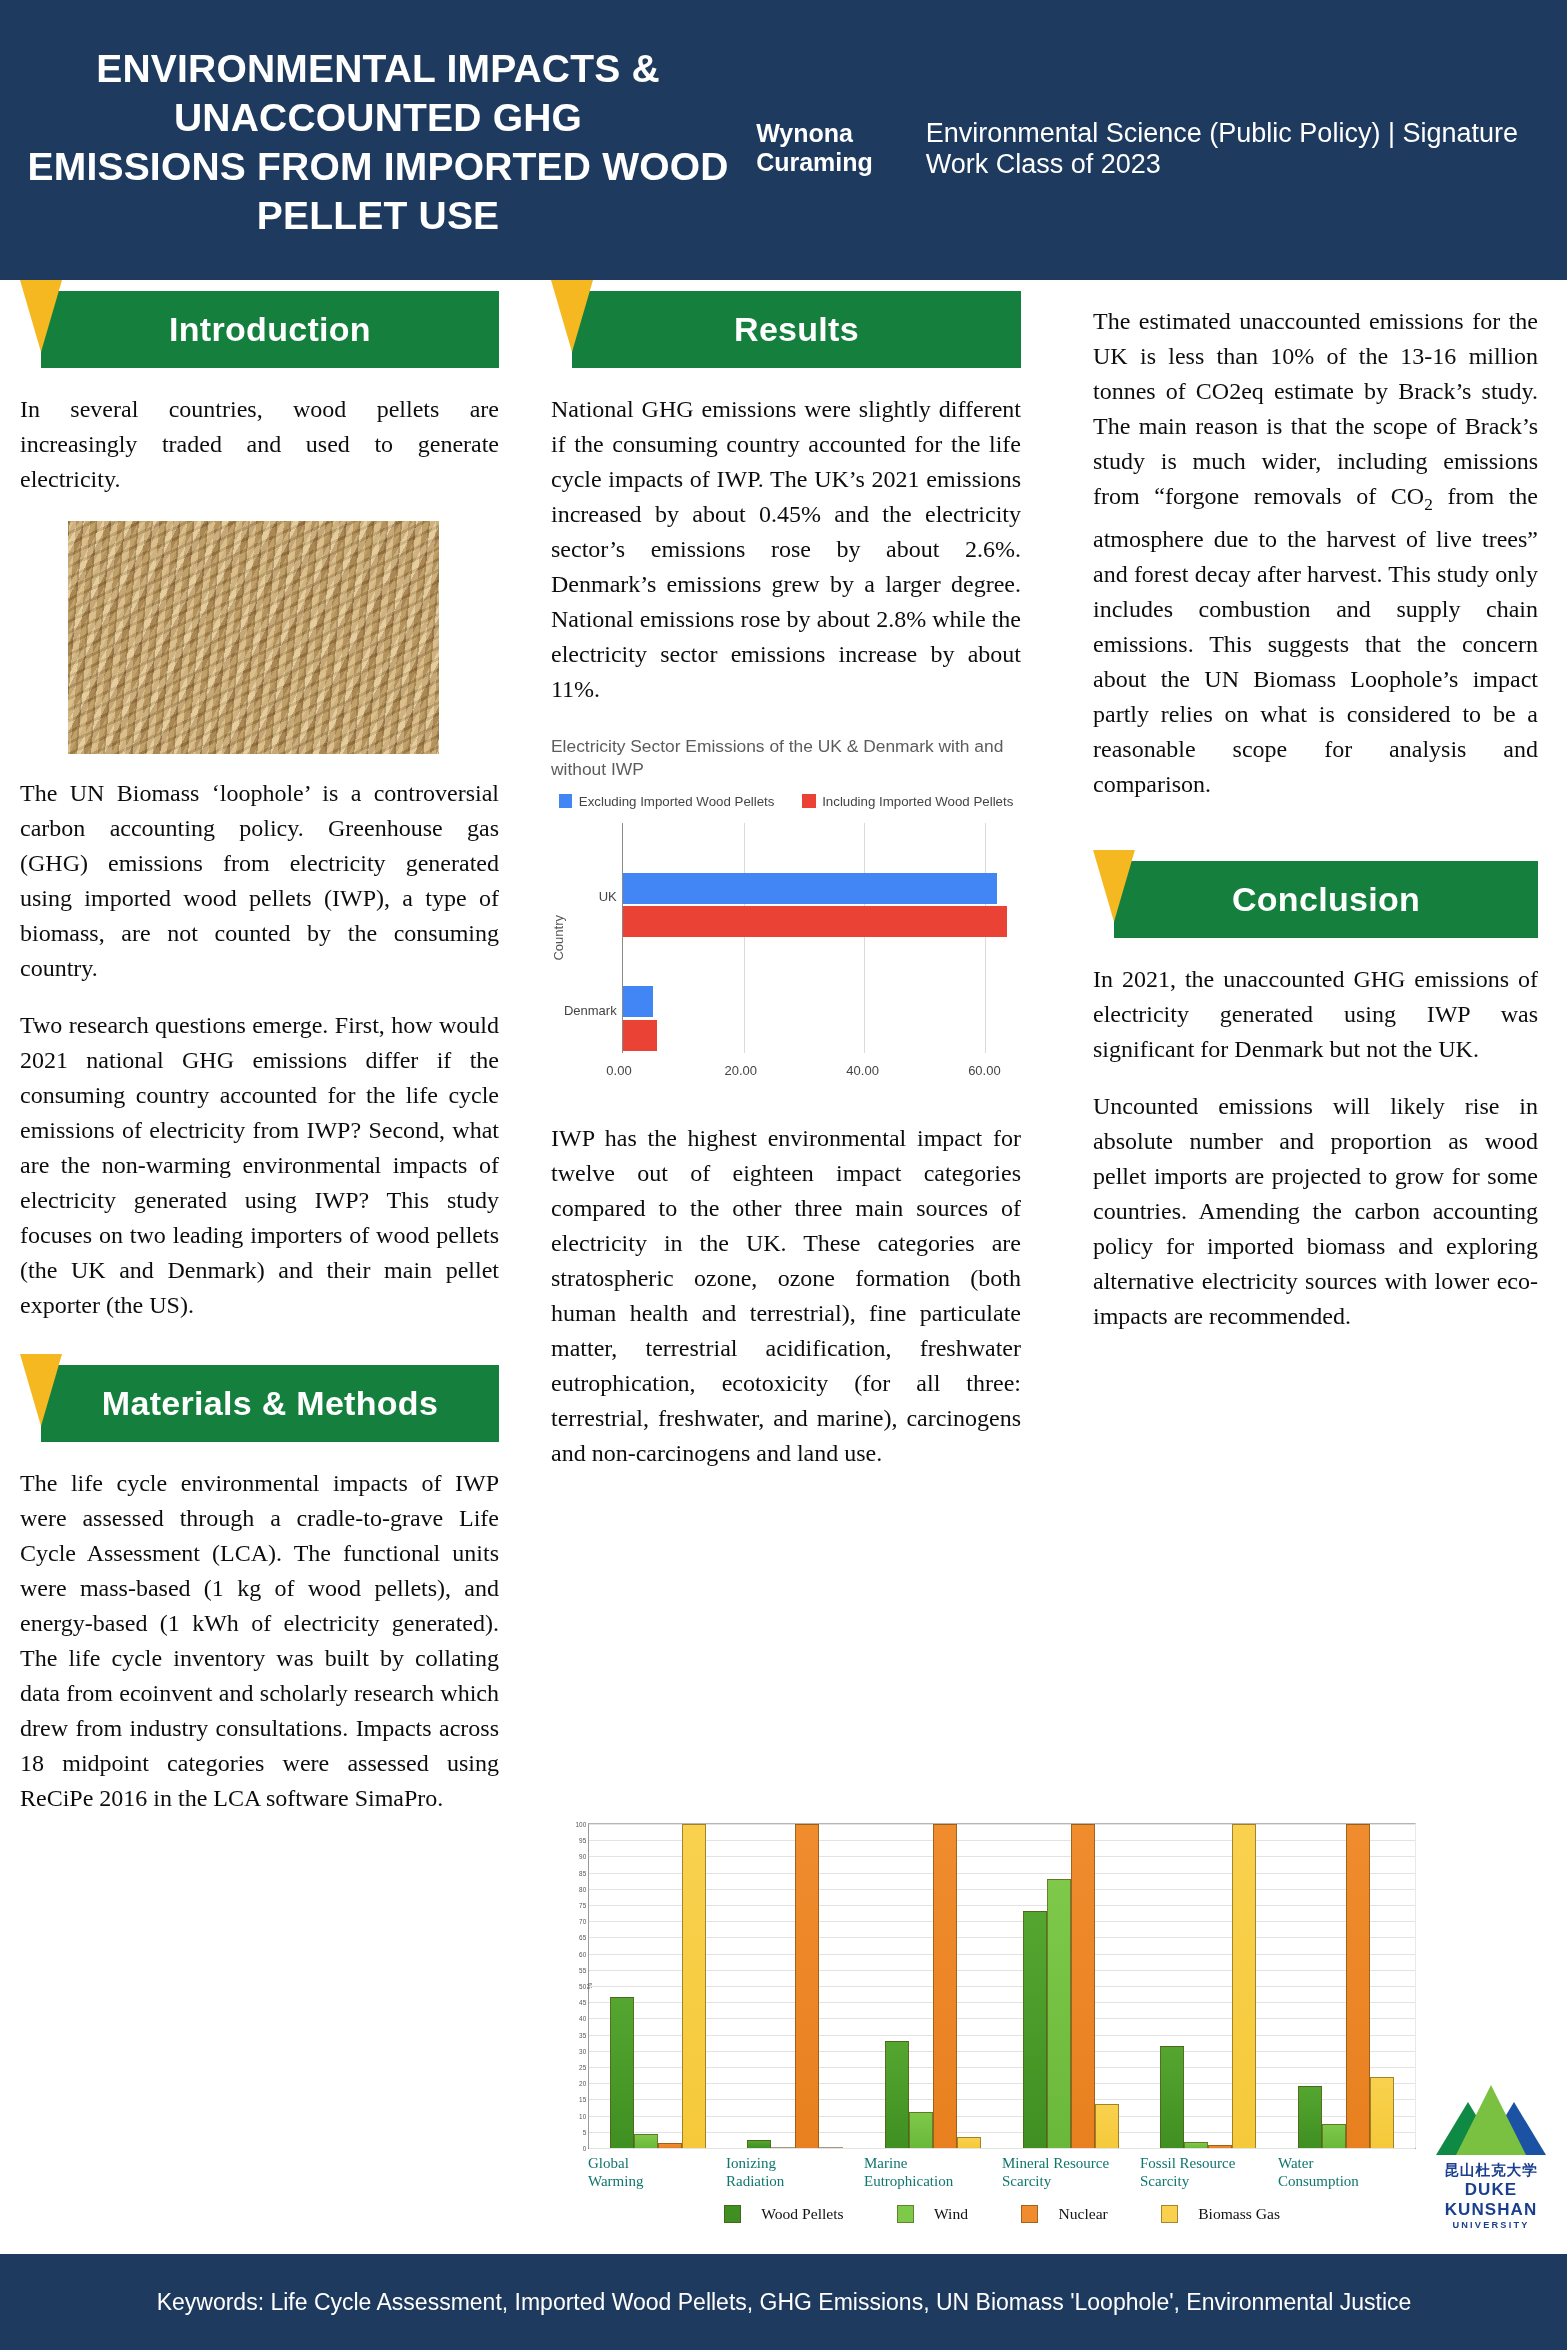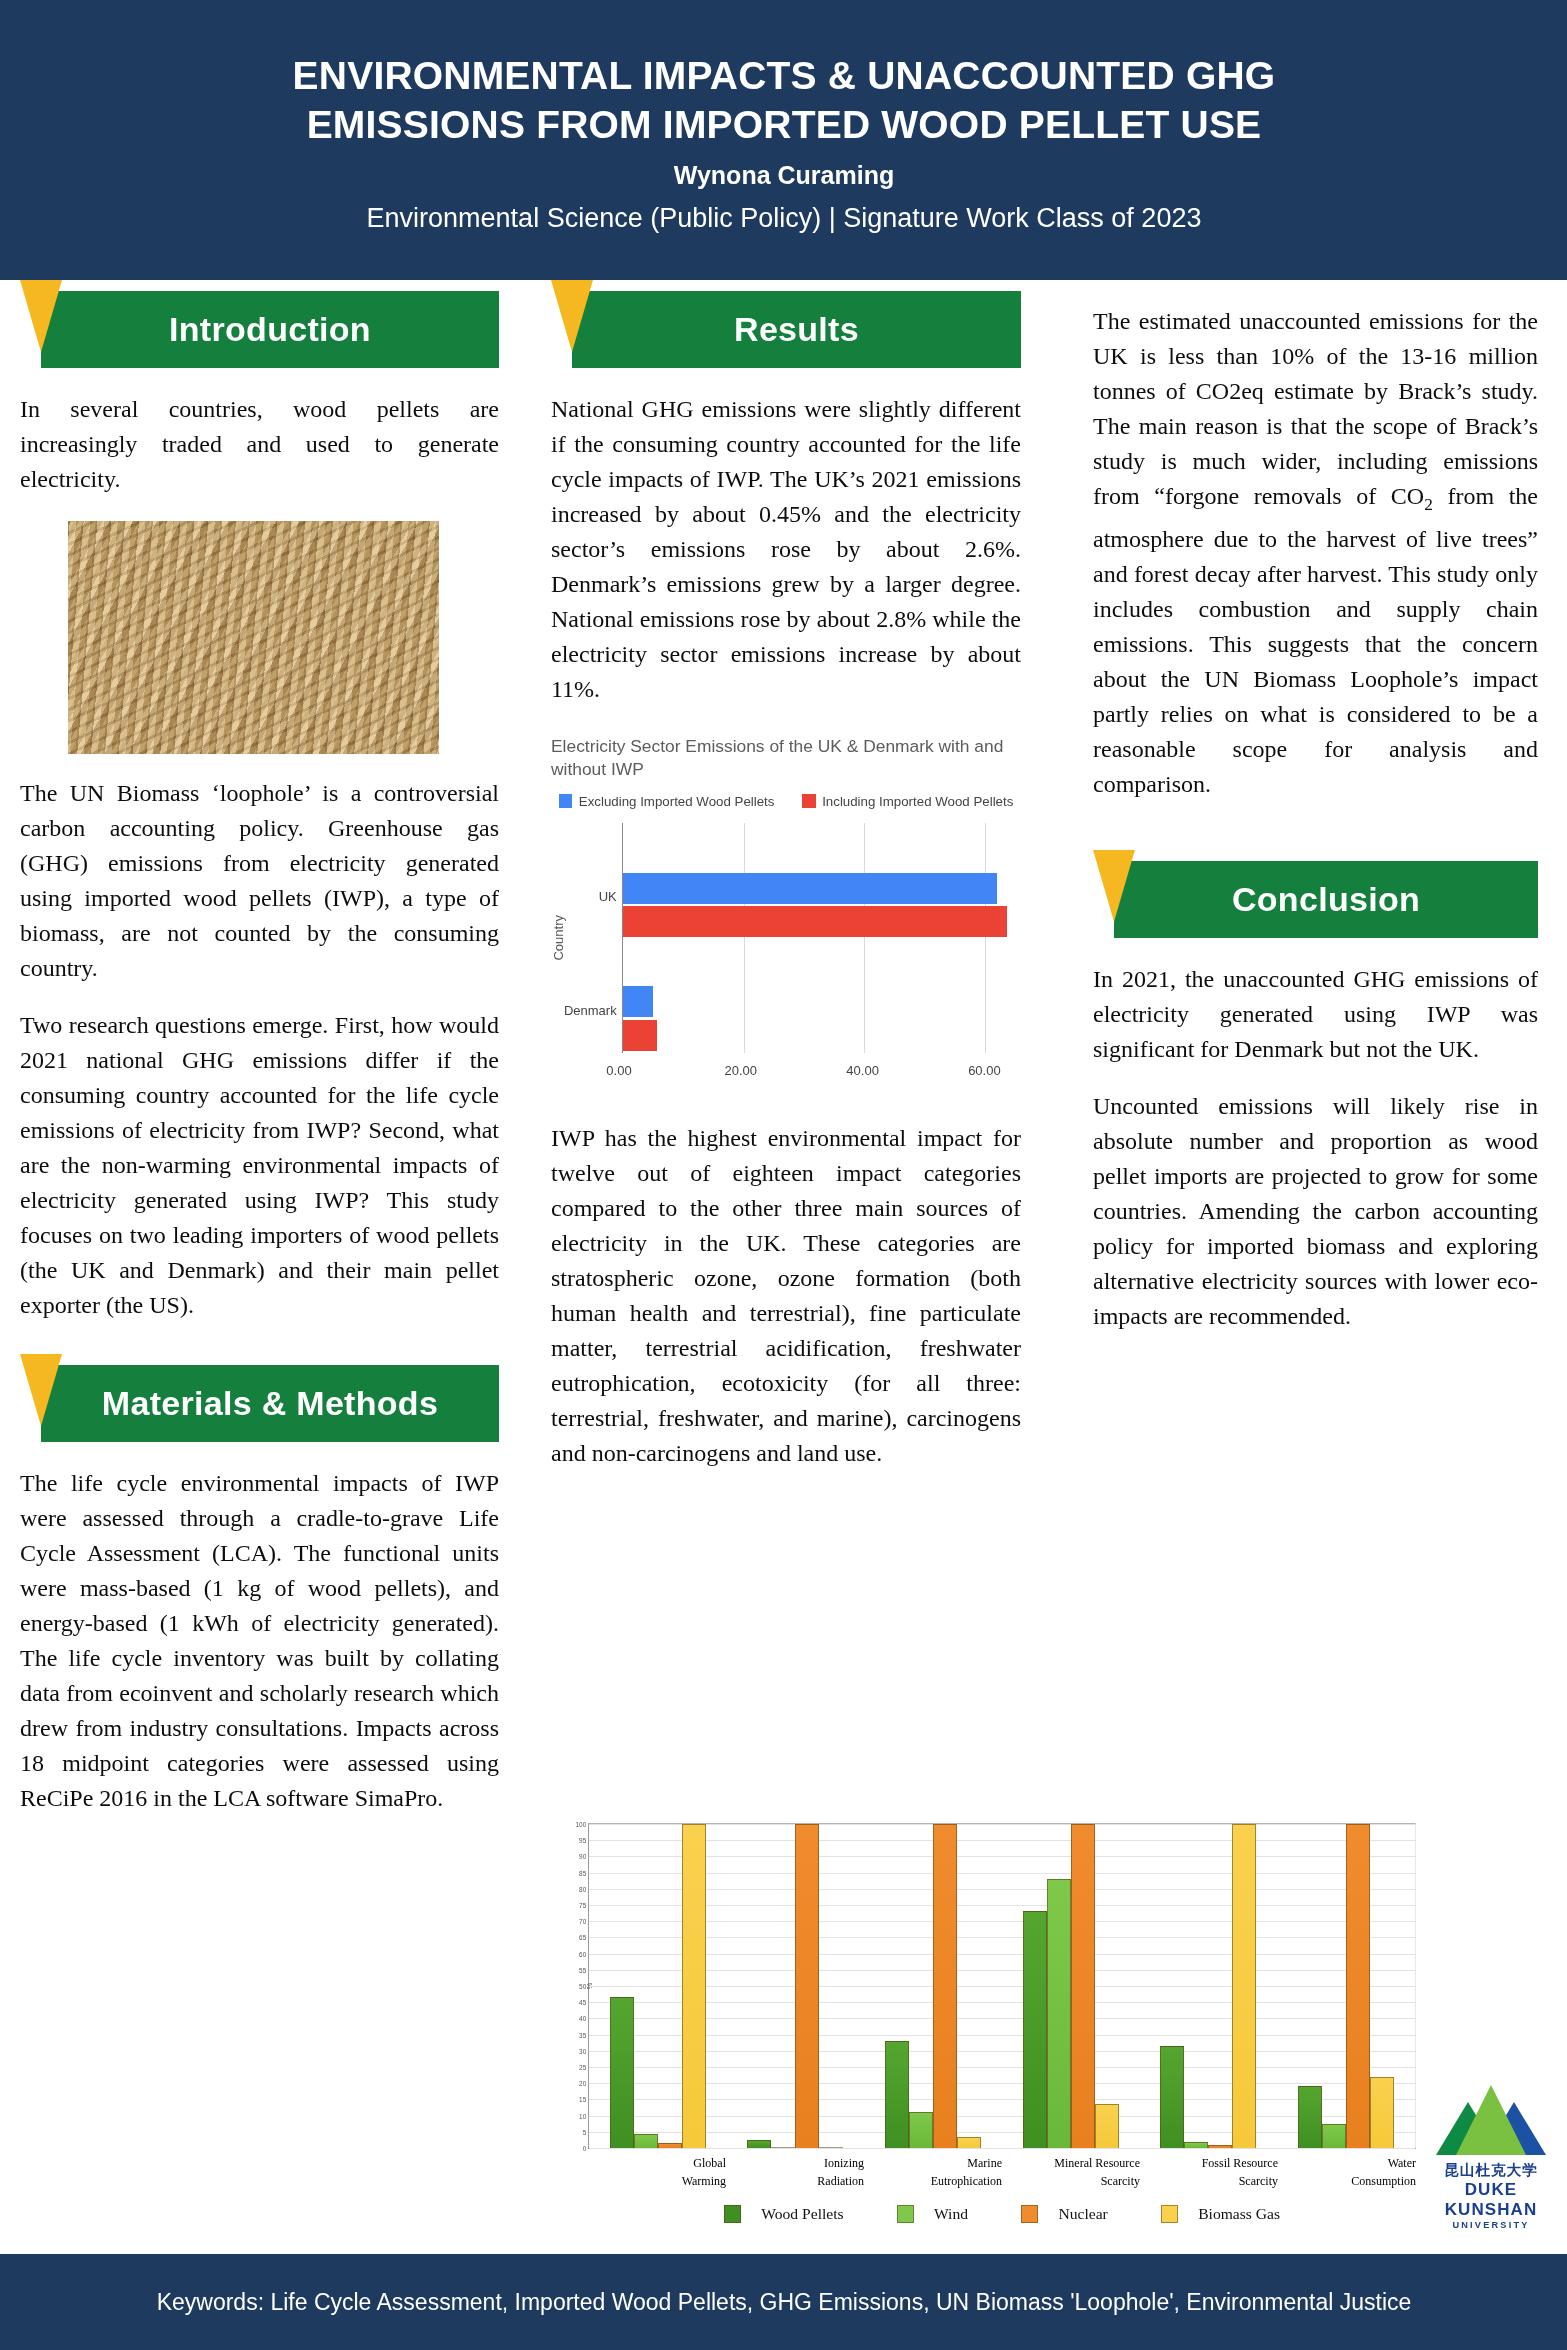--- a/index.html
+++ b/index.html
@@ -10,21 +10,21 @@
     position: relative;
     overflow: hidden;
   }
 
   
   .header {
     background: #1e3a5f;
     width: 1568px;
     height: 280px;
     display: flex;
-    flex-direction: column;
+    flex-direction: row;
     align-items: center;
     justify-content: center;
     padding-top: 5.5px;
   }
   .header-title {
     font-family: "Liberation Sans", sans-serif;
     font-weight: bold;
     color: #ffffff;
     font-size: 39px;
     line-height: 1.25;
@@ -282,23 +282,23 @@
   .c2-bar.ng  { background: linear-gradient(180deg,#f9d14e,#f5c93a); }
 
   .c2-xlabels {
     display: flex;
     justify-content: space-around;
     margin-left: 26px;
     margin-top: 4.6px;
   }
   .c2-xl {
     font-family: "Liberation Serif", serif;
-    font-size: 12px;
-    color: #000000;
-    text-align: right;
+    font-size: 15px;
+    color: #0f766e;
+    text-align: left;
     line-height: 18.4px;
     width: 138px;
   }
   .c2-legend {
     display: flex;
     justify-content: center;
     gap: 53px;
     margin-top: 14.7px;
     margin-left: 26px;
   }

